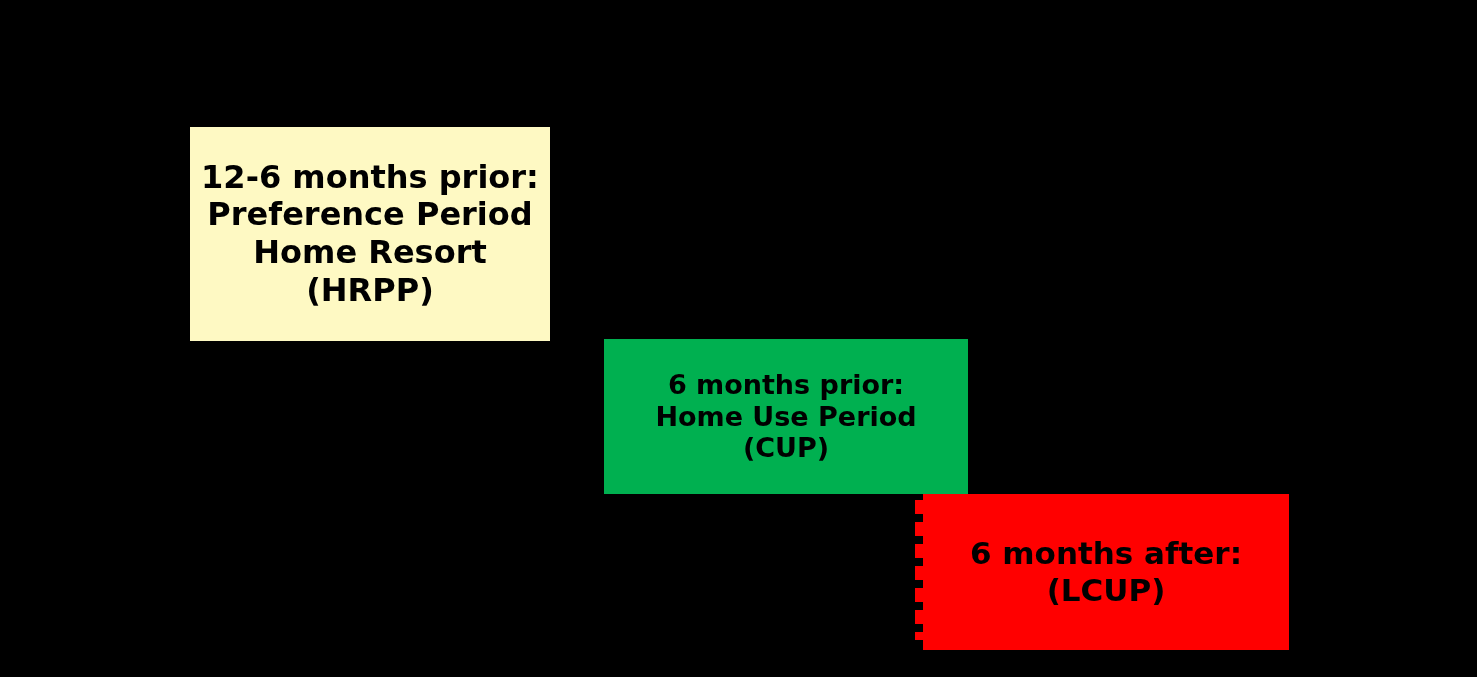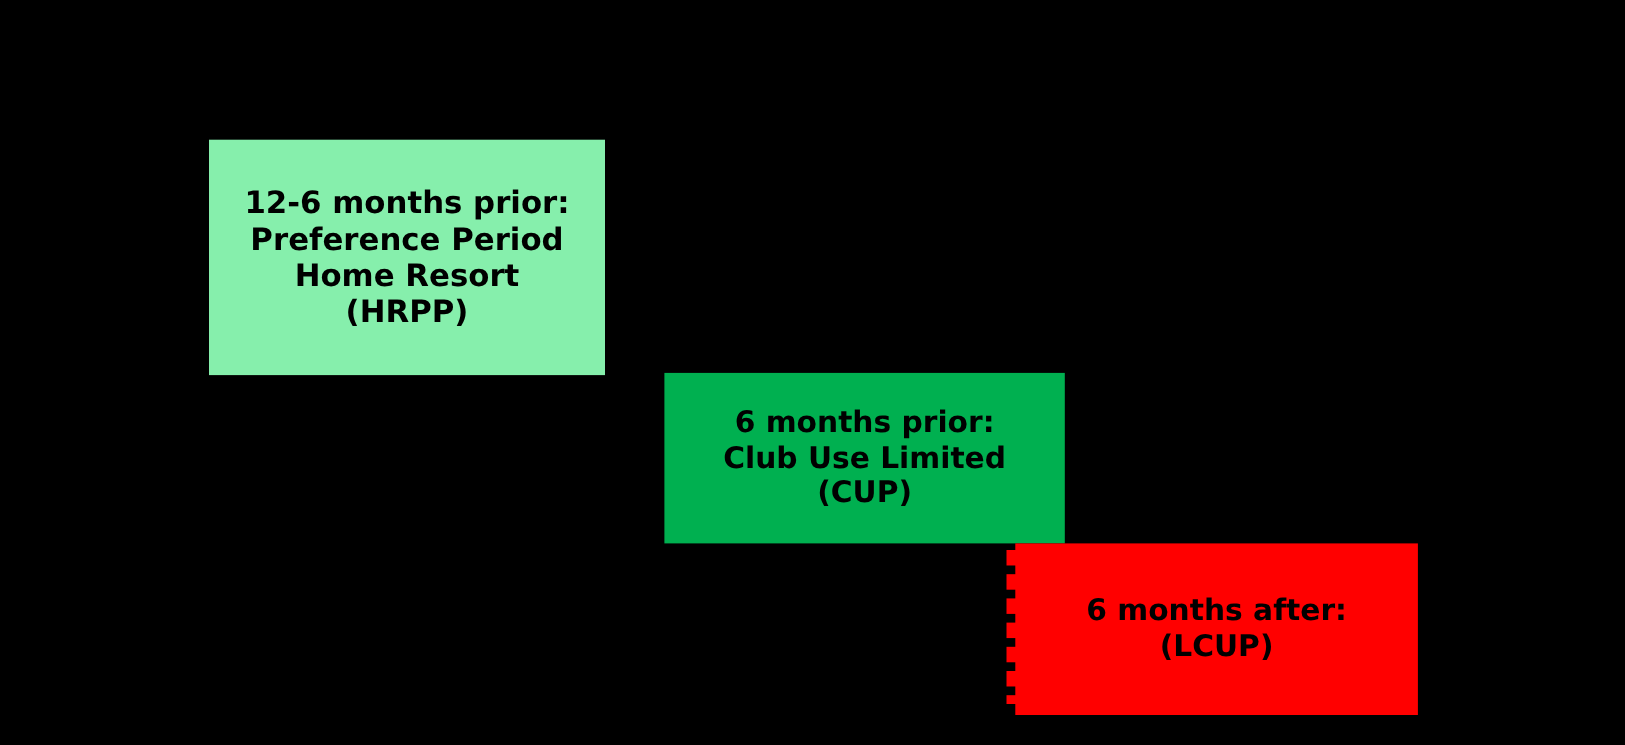--- a/index.html
+++ b/index.html
@@ -39,43 +39,43 @@
     display: block;
     white-space: nowrap;
   }
 
   
   #block-hrpp {
     left: 190px;
     top: 127px;
     width: 360px;
     height: 214px;
-    background: #86efac;
-    font-size: 28px;
+    background: #fef9c3;
+    font-size: 32px;
   }
 
   
   #block-cup {
     left: 560px;
     top: 339px;
     width: 364px;
     height: 155px;
     background: #00B050;
     font-size: 27px;
     margin-left: 44px;
   }
 
   
   #block-lcup {
     left: 923px;
     top: 494px;
     width: 366px;
     height: 156px;
     background: #FF0000;
-    font-size: 27px;
+    font-size: 31px;
   }
 
   
   .dashes {
     position: absolute;
     width: 9px;
     background-image: linear-gradient(
       to bottom,
       #00B050 0px, #00B050 14px,
       transparent 14px, transparent 22px
@@ -113,21 +113,21 @@
 
   <div class="block" id="block-hrpp">
     <span class="line">12-6 months prior:</span>
     <span class="line">Preference Period</span>
     <span class="line">Home Resort</span>
     <span class="line">(HRPP)</span>
   </div>
 
   <div class="block" id="block-cup">
     <span class="line">6 months prior:</span>
-    <span class="line">Club Use Limited</span>
+    <span class="line">Home Use Period</span>
     <span class="line">(CUP)</span>
   </div>
 
   <div class="block" id="block-lcup">
     <span class="line">6 months after:</span>
     <span class="line">(LCUP)</span>
   </div>
 
 </div>
 

